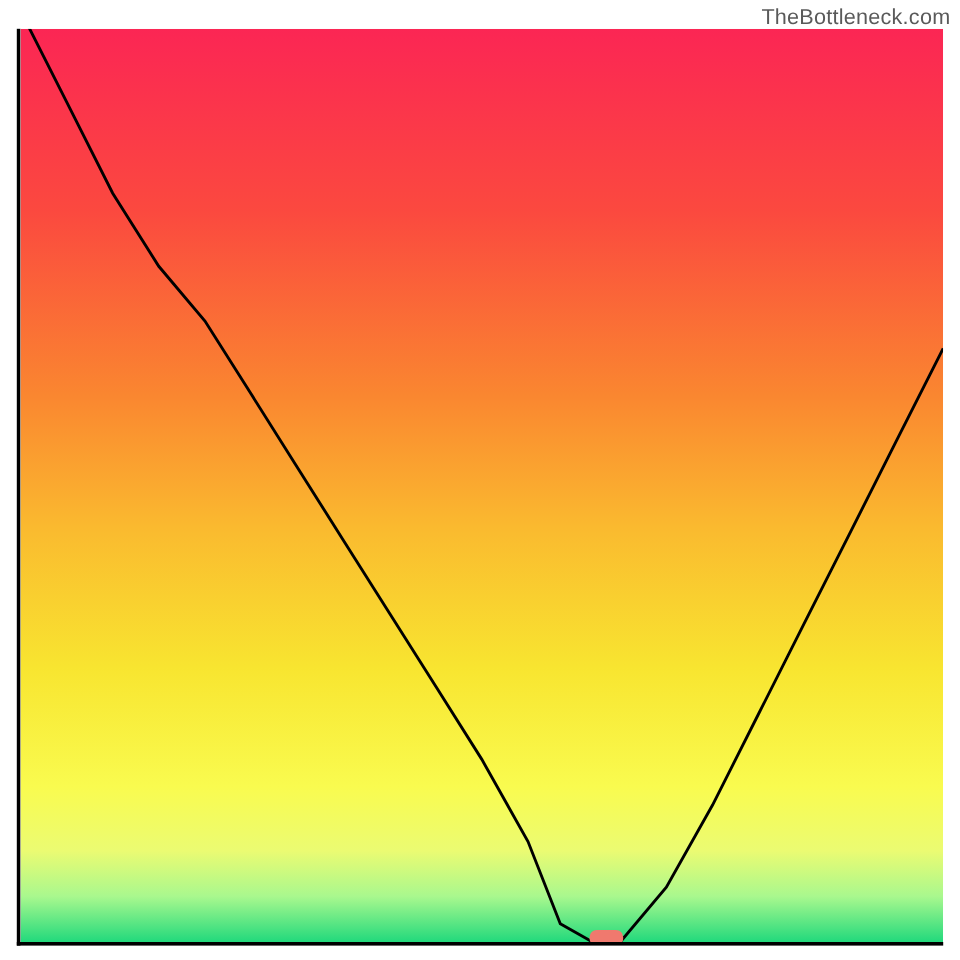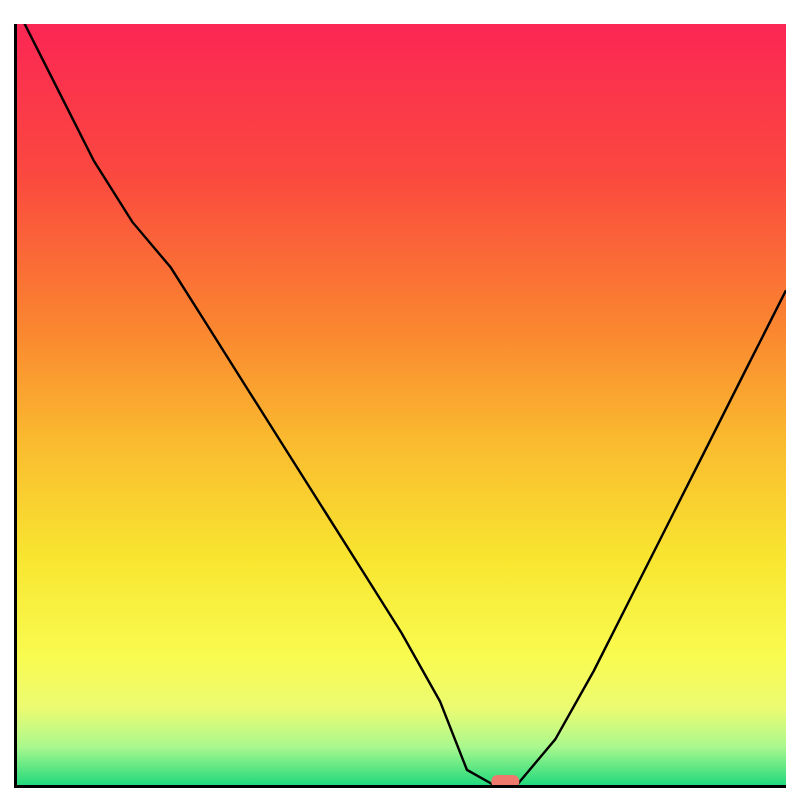--- a/index.html
+++ b/index.html
@@ -48,20 +48,21 @@
     stroke-width: 2.4;
   }
   .marker-pill {
     fill: #f0796e;
   }
 </style>
 </head>
 <body>
 <div class="container">
 
+  <div class="watermark">TheBottleneck.com</div>
 
   <div class="plot-frame">
     <svg class="plot" width="769" height="761" viewBox="0 0 769 761" preserveAspectRatio="none">
       <defs>
         <linearGradient id="bg" x1="0" y1="0" x2="0" y2="1">
             <stop offset="0%" stop-color="#fb2654"></stop>
             <stop offset="20%" stop-color="#fb493f"></stop>
             <stop offset="40%" stop-color="#fa8630"></stop>
             <stop offset="55.00000000000001%" stop-color="#fabb2f"></stop>
             <stop offset="70%" stop-color="#f8e530"></stop>

